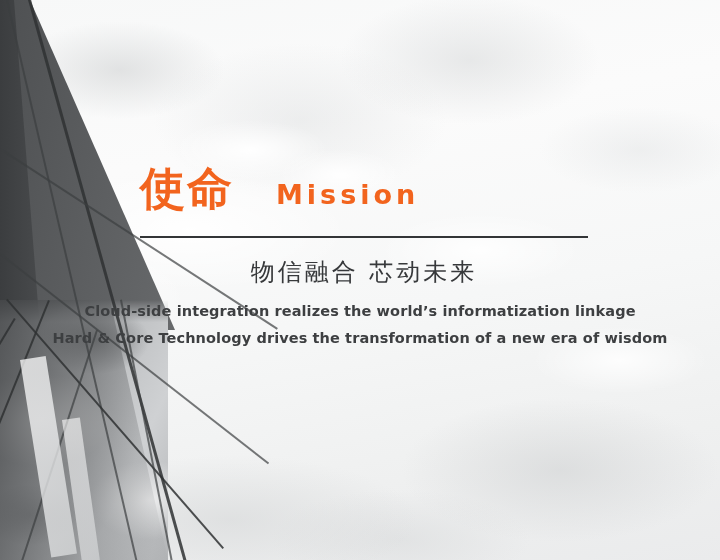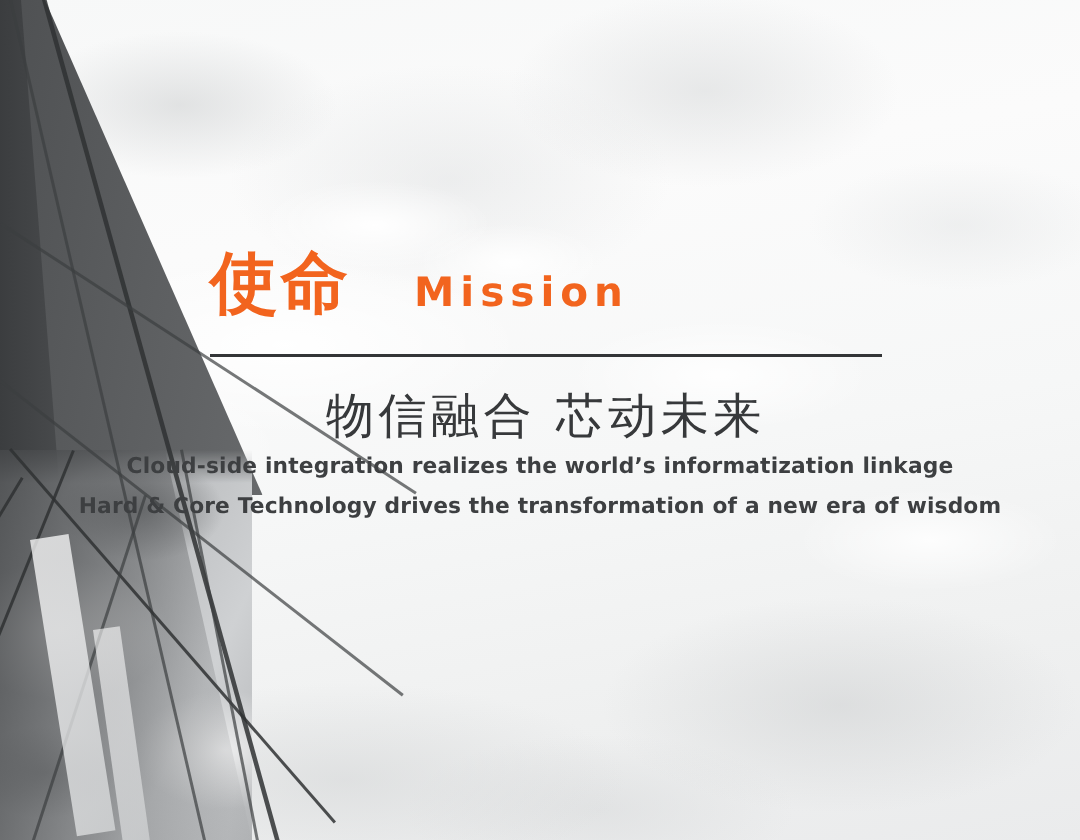--- a/index.html
+++ b/index.html
@@ -136,21 +136,21 @@
     width: 448px;
     height: 2px;
     background: #333537;
   }
   .subtitle-cn {
     position: absolute;
     left: 140px;
     top: 256px;
     width: 448px;
     text-align: center;
-    font-size: 32px;
+    font-size: 24px;
     font-weight: 400;
     color: #37393b;
     letter-spacing: 3px;
     font-family: "DejaVu Sans", "Liberation Sans", sans-serif;
   }
   .tagline {
     position: absolute;
     left: 40px;
     width: 640px;
     text-align: center;

